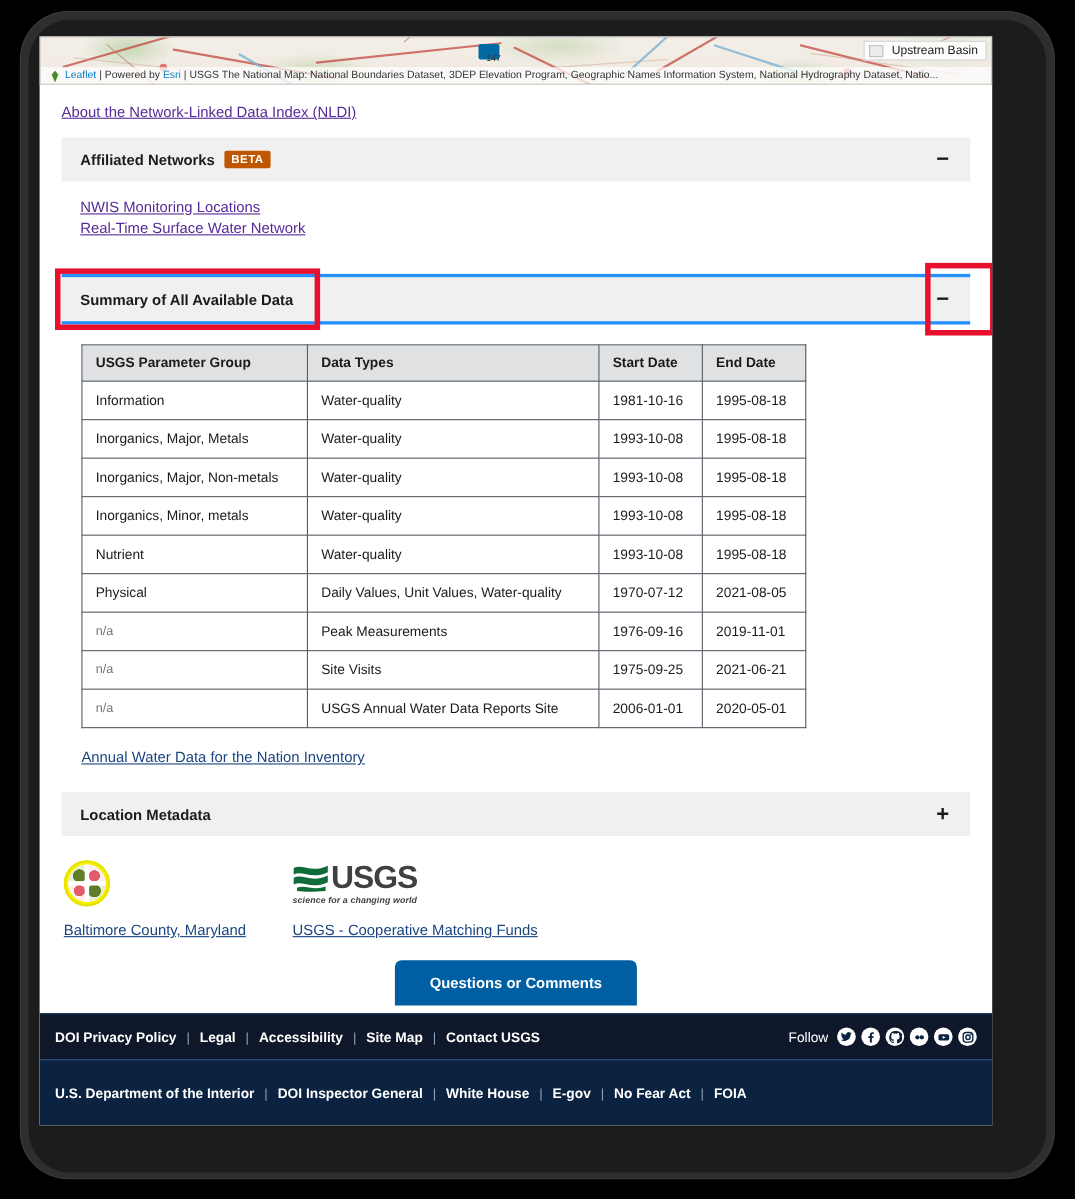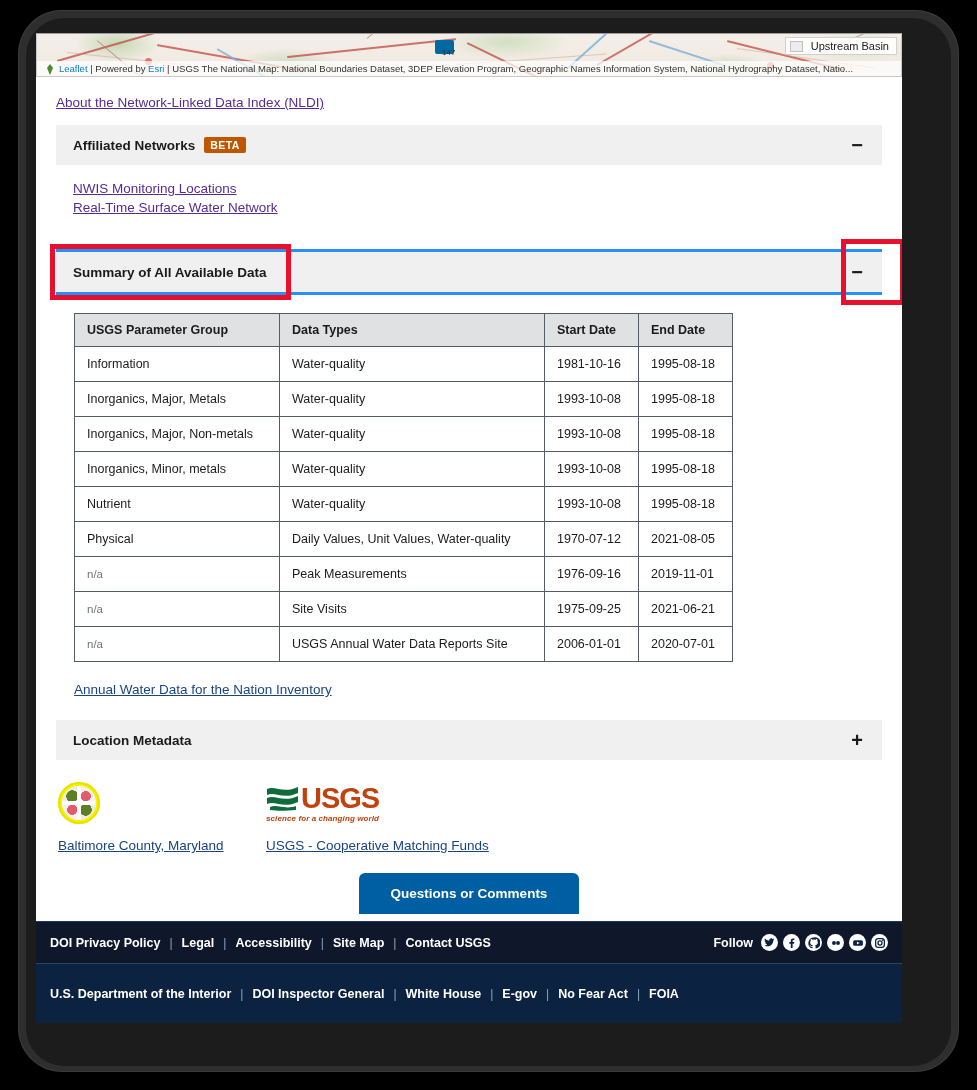--- a/index.html
+++ b/index.html
@@ -214,21 +214,21 @@
   }
   .seal-q { position: absolute; width: 17px; height: 17px; }
   .seal-q1 { left: 0; top: 0; background: radial-gradient(circle at 60% 60%, #5d7d27 0 40%, #e9eddd 42%); }
   .seal-q2 { left: 17px; top: 0; background: radial-gradient(circle at 40% 60%, #e35b6a 0 34%, #fbeff0 36%); }
   .seal-q3 { left: 0; top: 17px; background: radial-gradient(circle at 60% 40%, #e35b6a 0 34%, #fbeff0 36%); }
   .seal-q4 { left: 17px; top: 17px; background: radial-gradient(circle at 40% 40%, #5d7d27 0 40%, #e9eddd 42%); }
   .seal-cross-v { position: absolute; left: 15px; top: 0; width: 4px; height: 34px; background: #fff; }
   .seal-cross-h { position: absolute; left: 0; top: 15px; width: 34px; height: 4px; background: #fff; }
 
   
-  .usgs-logo { color: #c2410c; }
+  .usgs-logo { color: #404040; }
   .usgs-word {
     font-family: "Liberation Sans", sans-serif;
     font-weight: bold; font-size: 29px; letter-spacing: -1px;
     line-height: 30px;
     display: flex; align-items: center; gap: 2px;
   }
   .usgs-wave { display: inline-block; width: 33px; height: 26px; }
   .usgs-tag {
     font-size: 8px; font-style: italic; font-weight: bold;
     letter-spacing: .1px; margin-top: 1px;
@@ -271,21 +271,21 @@
     border-top: 1px solid #2b4straat;
     border-top: 1px solid #24456e;
   }
   .f-links { display: flex; align-items: center; }
   .f-links a {
     color: #fff; font-size: 12.5px; font-weight: bold;
     text-decoration: none; white-space: nowrap;
   }
   .f-sep { color: #8aa3c0; margin: 0 9px; font-size: 12px; }
   #follow-group { display: flex; align-items: center; gap: 5px; }
-  #follow-label { color: #fff; font-size: 12.5px; font-weight: bold; margin-right: 3px; }
+  #follow-label { color: #fff; font-size: 12.5px; font-weight: normal; margin-right: 3px; }
   .soc {
     width: 17px; height: 17px; border-radius: 50%;
     background: #fff; color: #0b2341;
     display: flex; align-items: center; justify-content: center;
   }
   .soc svg { display: block; }
 </style>
 </head>
 <body>
 
@@ -419,21 +419,21 @@
                   <tr>
                     <td class="c-group na">n/a</td>
                     <td class="c-types">Site Visits</td>
                     <td class="c-start">1975-09-25</td>
                     <td class="c-end">2021-06-21</td>
                   </tr>
                   <tr>
                     <td class="c-group na">n/a</td>
                     <td class="c-types">USGS Annual Water Data Reports Site</td>
                     <td class="c-start">2006-01-01</td>
-                    <td class="c-end">2020-07-01</td>
+                    <td class="c-end">2020-05-01</td>
                   </tr>
                 </tbody>
             </table>
           </div>
 
           <div class="classic-link-row">
             <a class="link" href="#">Annual Water Data for the Nation Inventory</a>
           </div>
         </div>
       </div>

